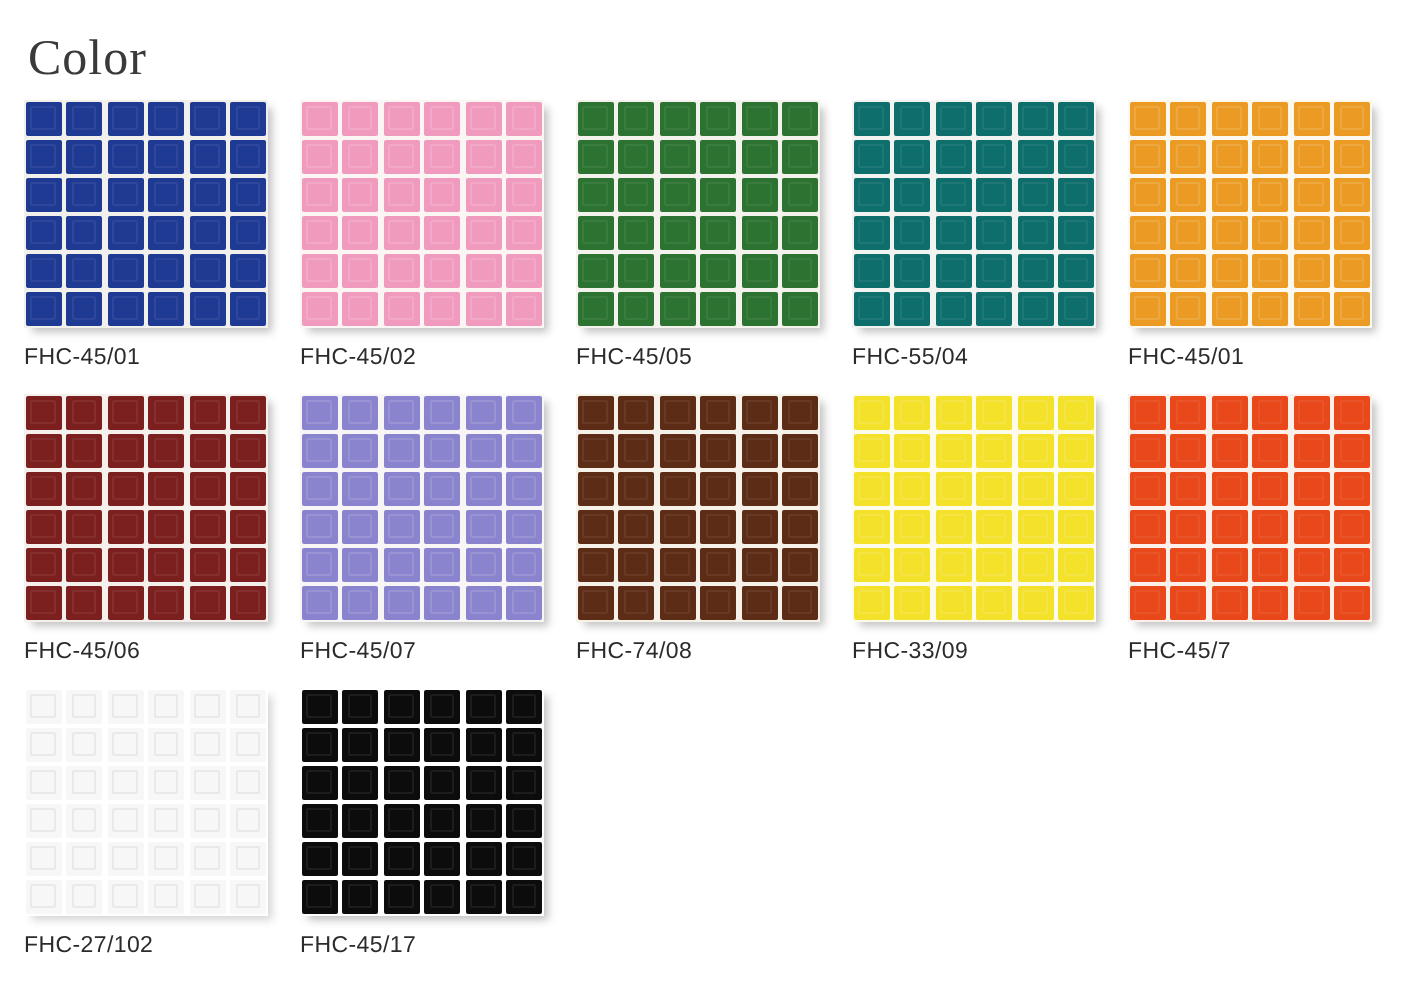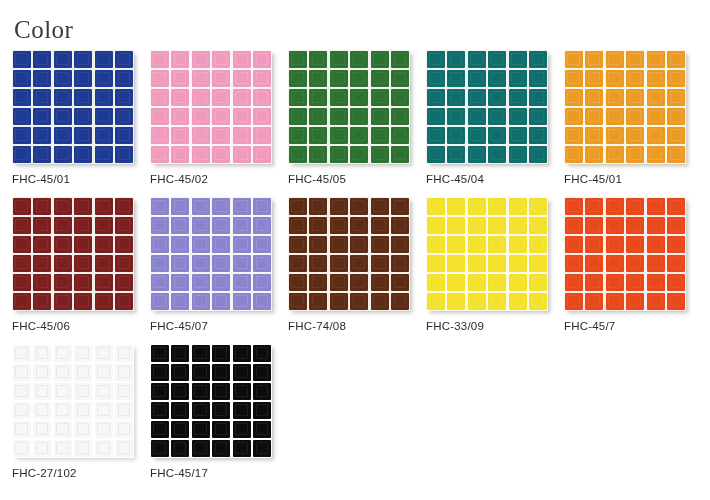--- a/index.html
+++ b/index.html
@@ -270,21 +270,21 @@
             <div class="tile dark-tile" style="background: rgb(14, 110, 107);"></div>
             <div class="tile dark-tile" style="background: rgb(14, 110, 107);"></div>
             <div class="tile dark-tile" style="background: rgb(14, 110, 107);"></div>
             <div class="tile dark-tile" style="background: rgb(14, 110, 107);"></div>
             <div class="tile dark-tile" style="background: rgb(14, 110, 107);"></div>
             <div class="tile dark-tile" style="background: rgb(14, 110, 107);"></div>
             <div class="tile dark-tile" style="background: rgb(14, 110, 107);"></div>
             <div class="tile dark-tile" style="background: rgb(14, 110, 107);"></div>
             <div class="tile dark-tile" style="background: rgb(14, 110, 107);"></div>
           </div>
-          <div class="swatch-label">FHC-45/04</div>
+          <div class="swatch-label">FHC-55/04</div>
         </div>
         <div class="swatch-cell">
           <div class="tile-panel" style="background: rgb(253, 248, 238);">
             <div class="tile" style="background: rgb(235, 155, 35);"></div>
             <div class="tile" style="background: rgb(235, 155, 35);"></div>
             <div class="tile" style="background: rgb(235, 155, 35);"></div>
             <div class="tile" style="background: rgb(235, 155, 35);"></div>
             <div class="tile" style="background: rgb(235, 155, 35);"></div>
             <div class="tile" style="background: rgb(235, 155, 35);"></div>
             <div class="tile" style="background: rgb(235, 155, 35);"></div>

